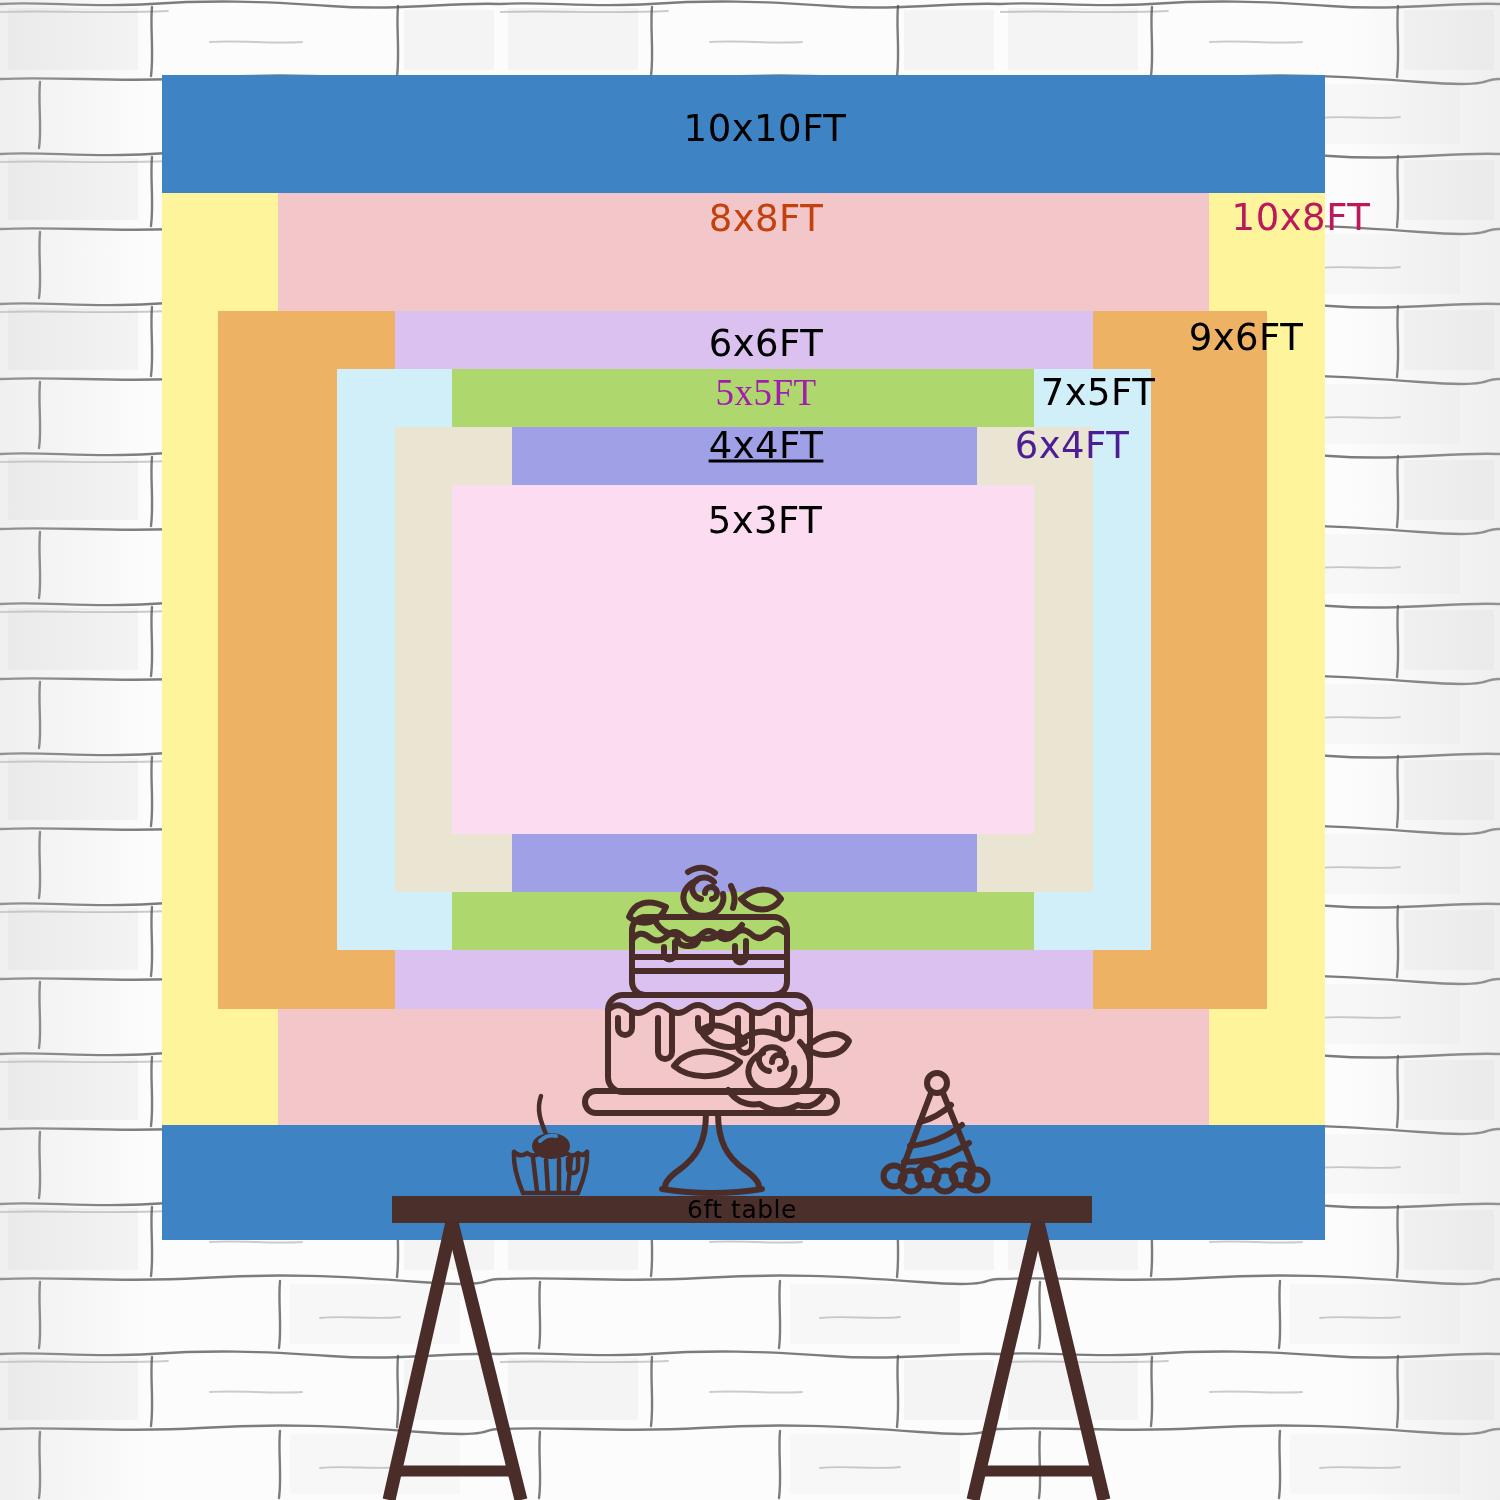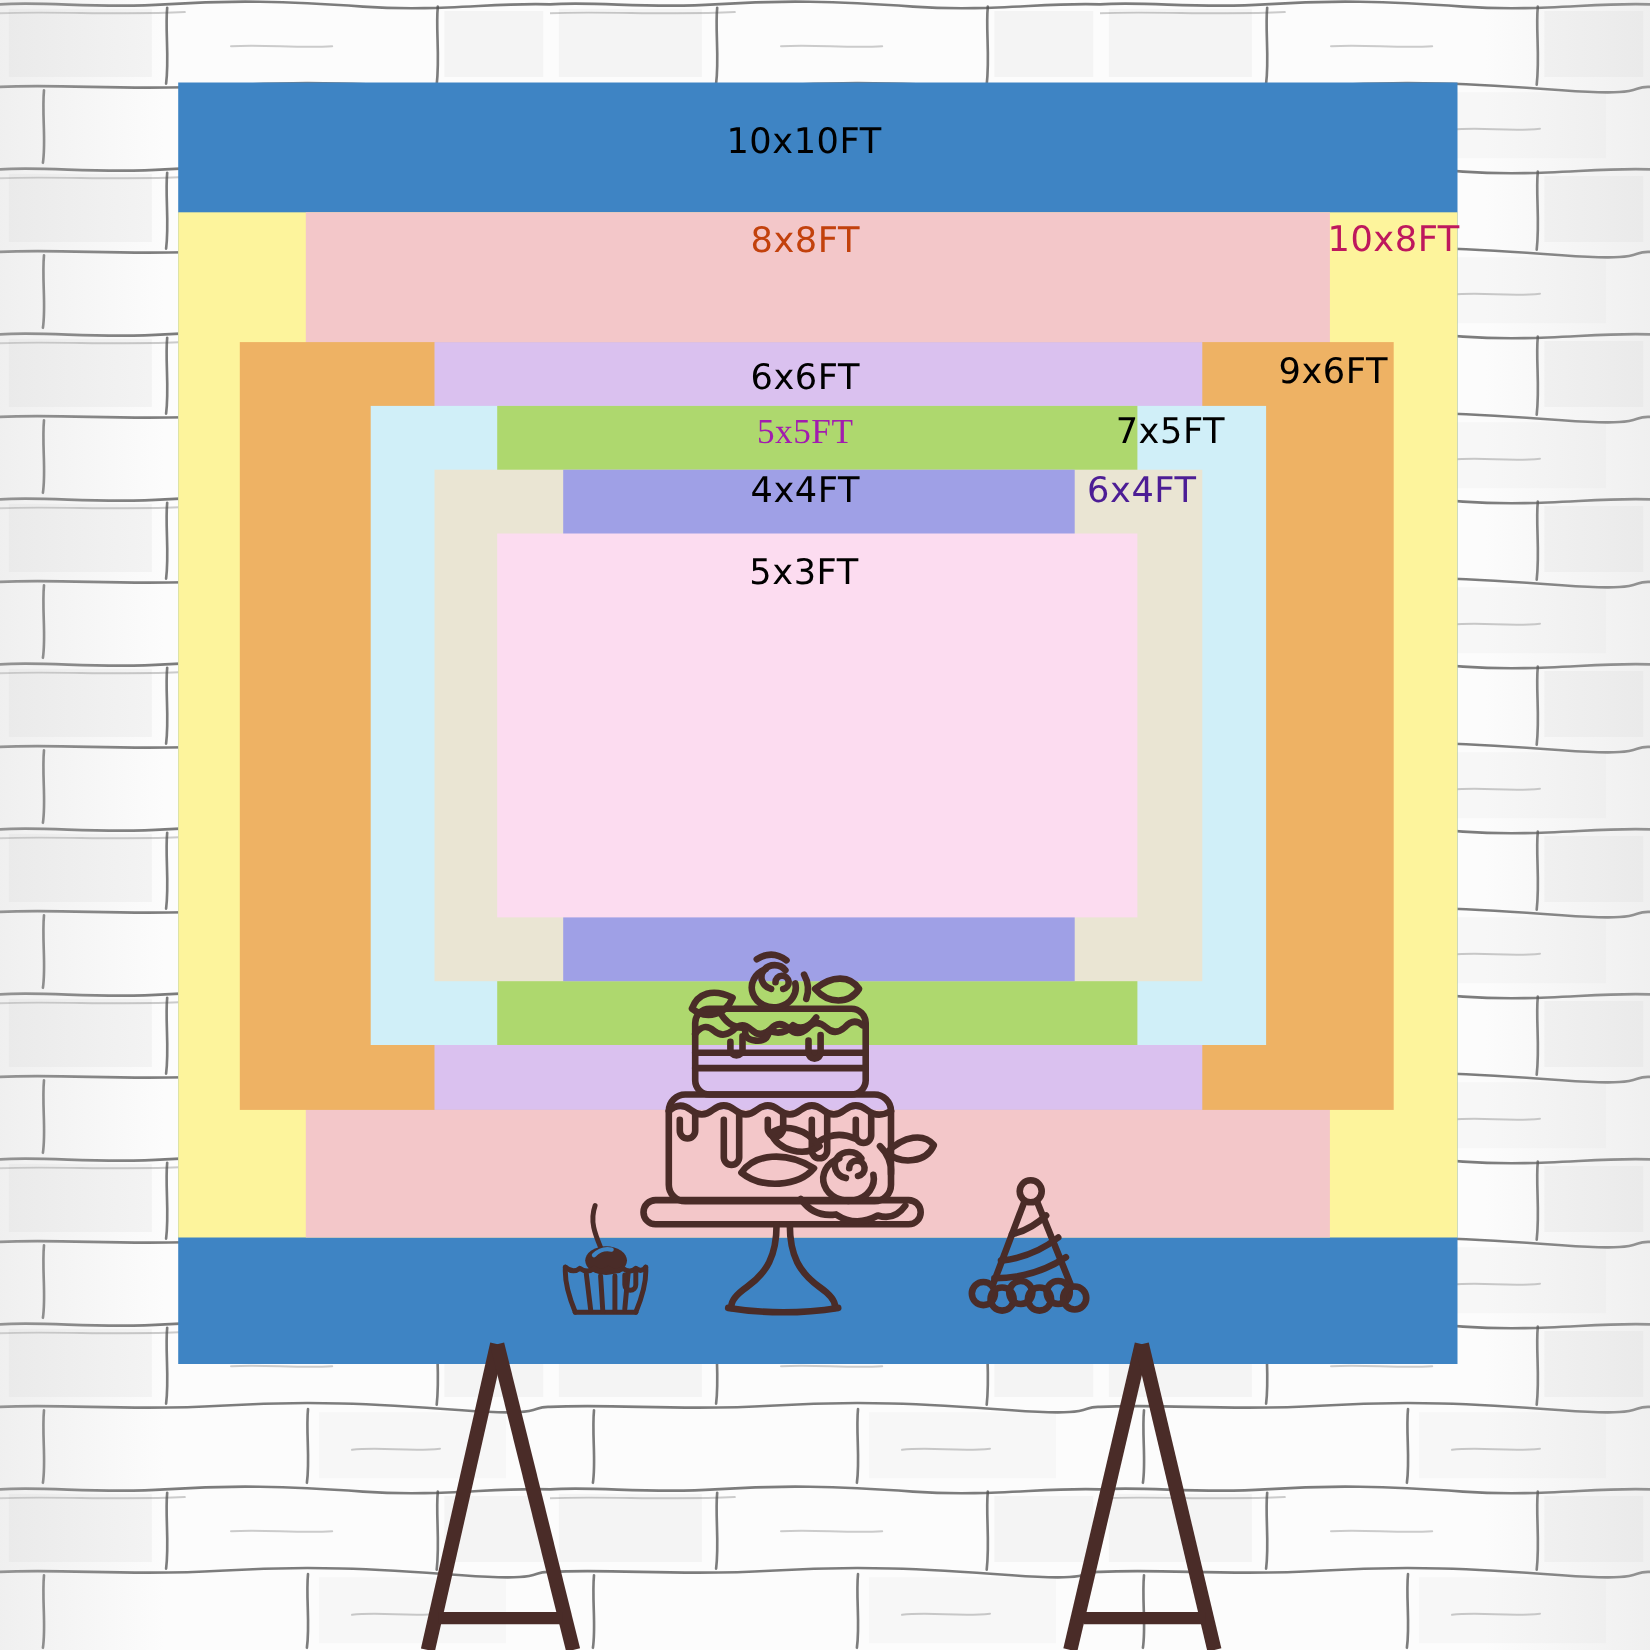--- a/index.html
+++ b/index.html
@@ -26,32 +26,32 @@
   #r-6x6  {left:395px;top:311px;width:698px;height:698px;}
   #r-7x5  {left:337px;top:369px;width:814px;height:581px;}
   #r-5x5  {left:452px;top:369px;width:582px;height:581px;}
   #r-6x4  {left:395px;top:427px;width:698px;height:465px;}
   #r-4x4  {left:512px;top:427px;width:465px;height:465px;}
   #r-5x3  {left:452px;top:485px;width:582px;height:349px;}
   
   .lbl{
     position:absolute;z-index:3;
     transform:translate(-50%,-50%);
-    font-size:32px;line-height:1;color:#000;
-    white-space:nowrap;letter-spacing:.5px;
+    font-size:37px;line-height:1;color:#000;
+    white-space:nowrap;letter-spacing:.5px;margin-left:34px;
   }
   #l-10x10{left:731px;top:128px;}
   #l-10x8 {left:1267px;top:217px;}
   #l-8x8  {left:732px;top:218px;}
   #l-9x6  {left:1212px;top:337px;}
   #l-6x6  {left:732px;top:343px;}
   #l-7x5  {left:1064px;top:392px;}
   #l-5x5  {left:732px;top:392px;}
   #l-6x4  {left:1038px;top:445px;}
-  #l-4x4  {left:732px;top:445px;}
+  #l-4x4  {left:732px;top:445px;text-decoration:underline;}
   #l-5x3  {left:731px;top:520px;}
   
   #table-top{
     position:absolute;z-index:4;
     left:392px;top:1196px;width:700px;height:27px;
     display:flex;align-items:center;justify-content:center;
   }
   #table-top span{font-size:25px;color:#000;letter-spacing:.5px;}
   
   #art{position:absolute;left:0;top:0;z-index:5;pointer-events:none;}
@@ -110,20 +110,23 @@
   <span class="lbl" id="l-10x8" style="color: #be185d;">10x8FT</span>
   <span class="lbl" id="l-8x8" style="color: #c2410c;">8x8FT</span>
   <span class="lbl" id="l-9x6" style="color: rgb(0, 0, 0);">9x6FT</span>
   <span class="lbl" id="l-6x6" style="color: rgb(0, 0, 0); text-align: right;">6x6FT</span>
   <span class="lbl" id="l-7x5" style="color: rgb(0, 0, 0);">7x5FT</span>
   <span class="lbl" id="l-5x5" style="color: #a21caf; font-family: Liberation Serif, serif;">5x5FT</span>
   <span class="lbl" id="l-6x4" style="color: #4c1d95; text-align: center;">6x4FT</span>
   <span class="lbl" id="l-4x4" style="color: rgb(0, 0, 0);">4x4FT</span>
   <span class="lbl" id="l-5x3" style="color: rgb(0, 0, 0);">5x3FT</span>
 
+  <div id="table-top" style="background: rgb(74, 47, 43);">
+    <span style="color: rgb(0, 0, 0);">6ft table</span>
+  </div>
 
   <svg id="art" width="1500" height="1500" viewBox="0 0 1500 1500" aria-hidden="true">
 
     <g>
       <path class="leg" d="M452,1222 L389,1500"></path>
       <path class="leg" d="M452,1222 L521,1500"></path>
       <path class="leg bar" d="M399,1471 L511,1471"></path>
       <path class="leg" d="M1038,1222 L973,1500"></path>
       <path class="leg" d="M1038,1222 L1104,1500"></path>
       <path class="leg bar" d="M985,1471 L1096,1471"></path>

